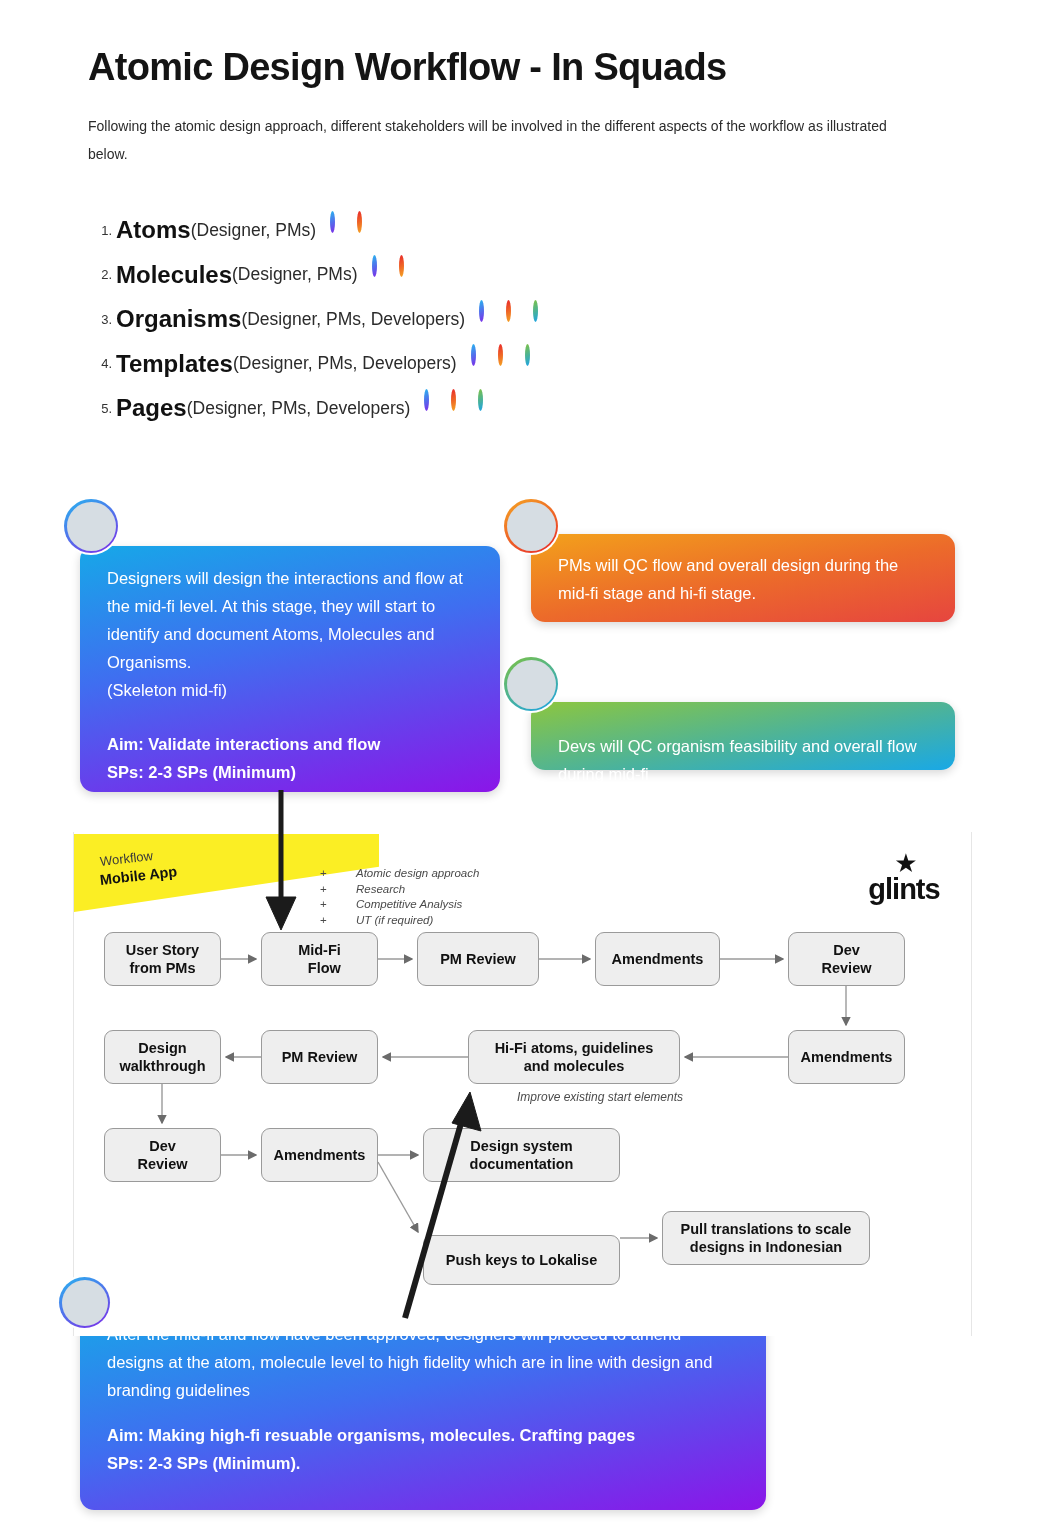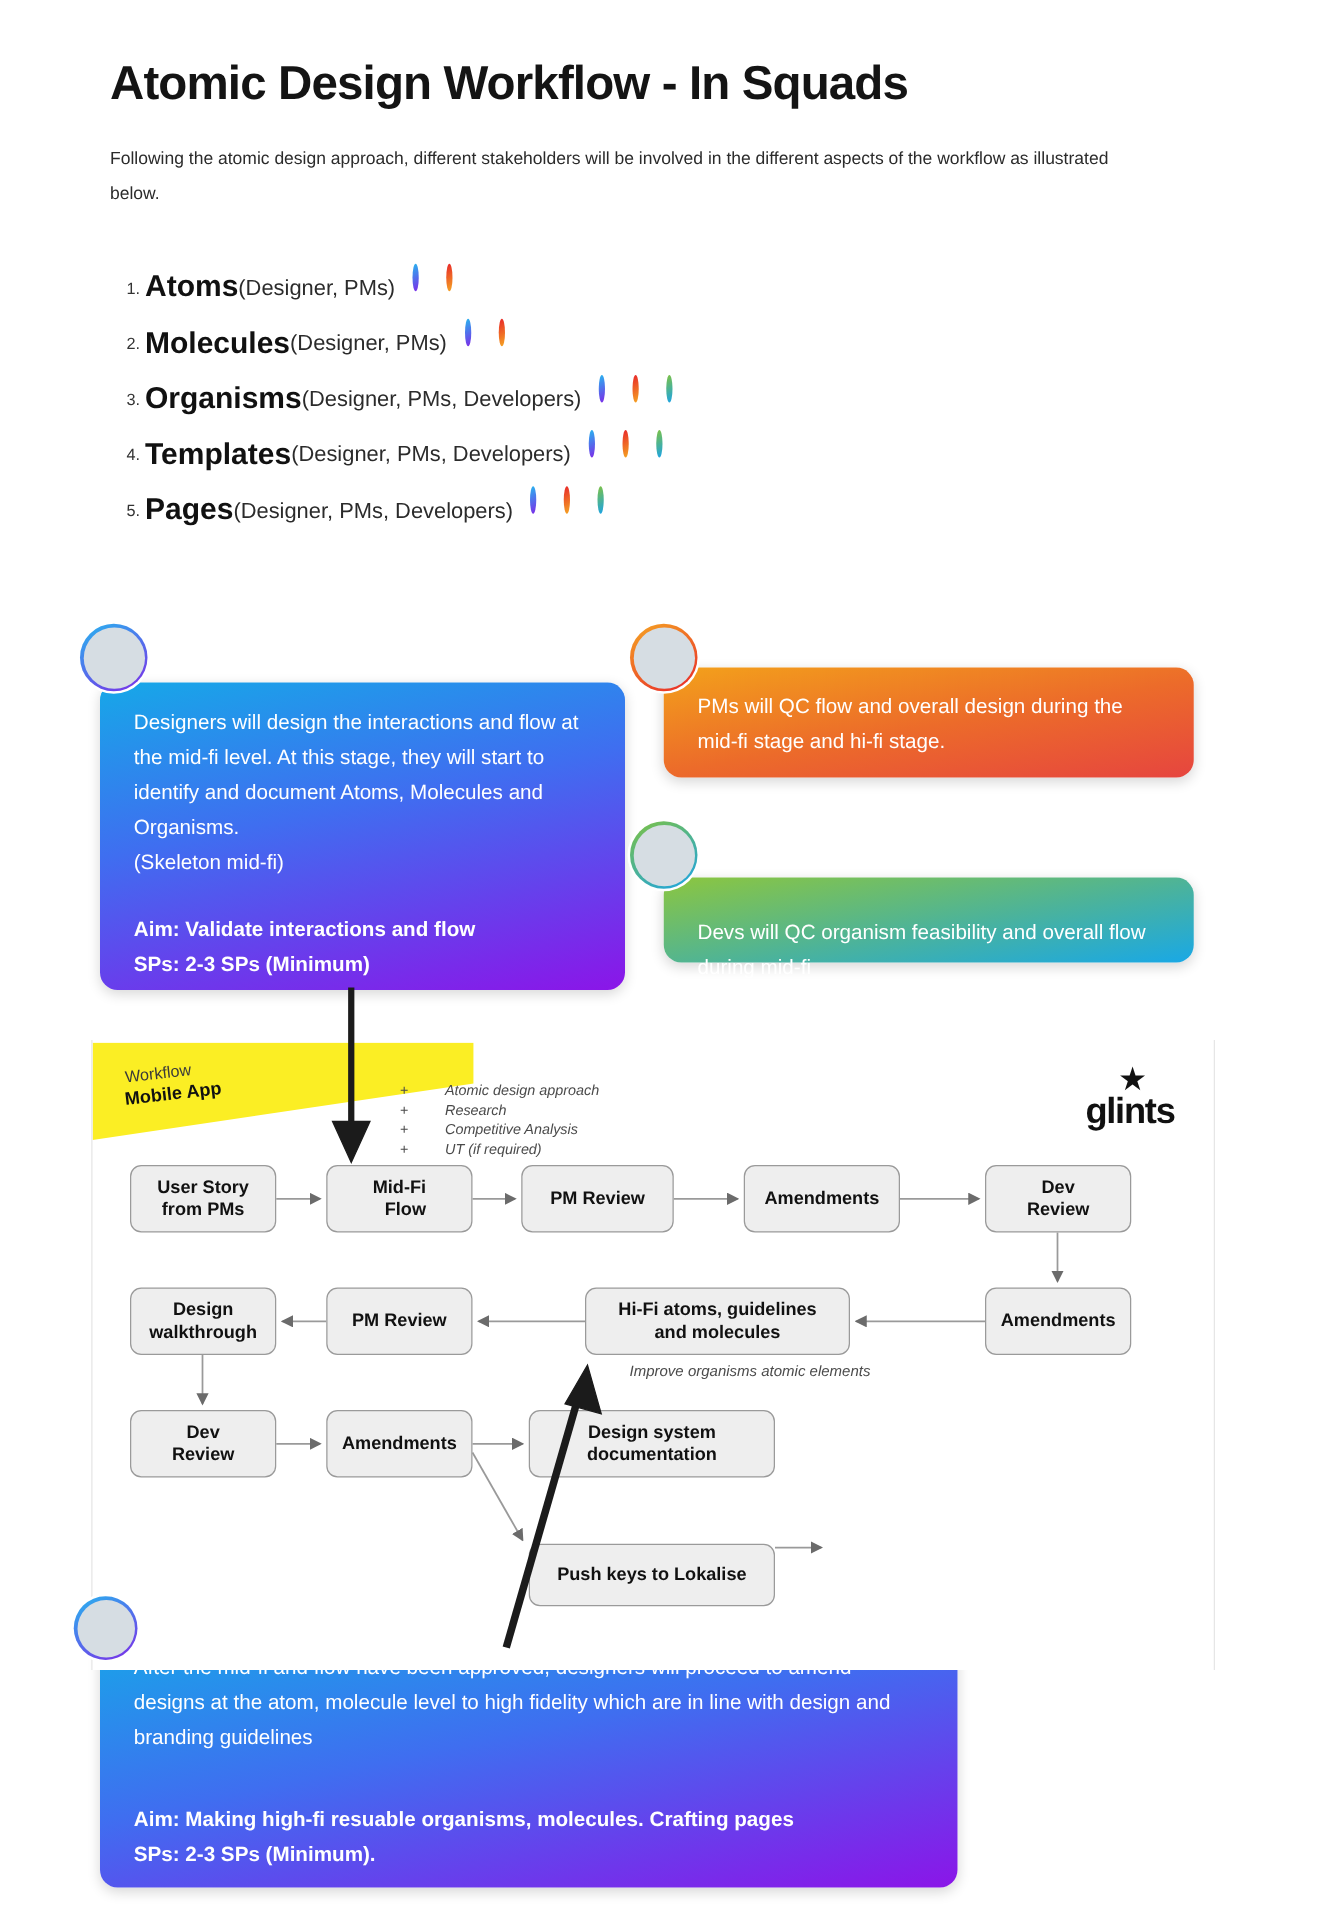--- a/index.html
+++ b/index.html
@@ -232,21 +232,21 @@
 <div class="card" id="card-pm">
   <div class="body">PMs will QC flow and overall design during the mid-fi stage and hi-fi stage.</div>
 </div>
 
 <div class="card" id="card-dev">
   <div class="body">Devs will QC organism feasibility and overall flow during mid-fi</div>
 </div>
 
 <div class="card" id="card-bottom">
   <div class="body">After the mid-fi and flow have been approved, designers will proceed to amend designs at the atom, molecule level to high fidelity which are in line with design and branding guidelines</div>
-  <div class="aim" style="white-space:pre-line;margin-top:38px">Aim: Making high-fi resuable organisms, molecules. Crafting pages
+  <div class="aim" style="white-space:pre-line;margin-top:17px">Aim: Making high-fi resuable organisms, molecules. Crafting pages
 SPs: 2-3 SPs (Minimum).</div>
 </div>
 
 <div class="av card-avatar" style="left:62px;top:497px;width:58px;height:58px">
   <div class="ring ring-a">
       <div class="ph ph-designer"></div>
     </div>
 </div>
 <div class="av card-avatar" style="left:513px;top:497px;width:58px;height:58px">
   <div class="ring ring-d">
@@ -329,26 +329,28 @@
 and molecules</div>
     <div class="fbox" style="left: 187px; top: 198px; width: 117px; height: 54px; white-space: pre-line;">PM Review</div>
     <div class="fbox" style="left: 30px; top: 198px; width: 117px; height: 54px; white-space: pre-line;">Design
 walkthrough</div>
     <div class="fbox" style="left: 30px; top: 296px; width: 117px; height: 54px; white-space: pre-line;">Dev
 Review</div>
     <div class="fbox" style="left: 187px; top: 296px; width: 117px; height: 54px; white-space: pre-line;">Amendments</div>
     <div class="fbox" style="left: 349px; top: 296px; width: 197px; height: 54px; white-space: pre-line;">Design system
 documentation</div>
     <div class="fbox" style="left: 349px; top: 379px; width: 197px; height: 50px; white-space: pre-line; margin-top: 24px;">Push keys to Lokalise</div>
+    <div class="fbox" style="left: 588px; top: 379px; width: 208px; height: 54px; white-space: pre-line;">Pull translations to scale
+designs in Indonesian</div>
   </div>
 
 <svg class="bigarrows" viewBox="0 0 1062 1538">
   <g stroke="#1b1b1b" fill="#1b1b1b">
 
     <path d="M281,790 L281,905" stroke-width="5" fill="none"></path>
     <path d="M281,930 L266,897 L296,897 z"></path>
 
     <path d="M405,1318 L466,1106" stroke-width="6" fill="none"></path>
     <path d="M470,1092 L452,1123 L481,1131 z"></path>
   </g>
 </svg>
 
-<div class="fcap" style="left:480px;top:1090px;width:240px;">Improve organisms atomic elements</div>
+<div class="fcap" style="left:480px;top:1090px;width:240px;">Improve existing start elements</div>
 
 </body></html>

